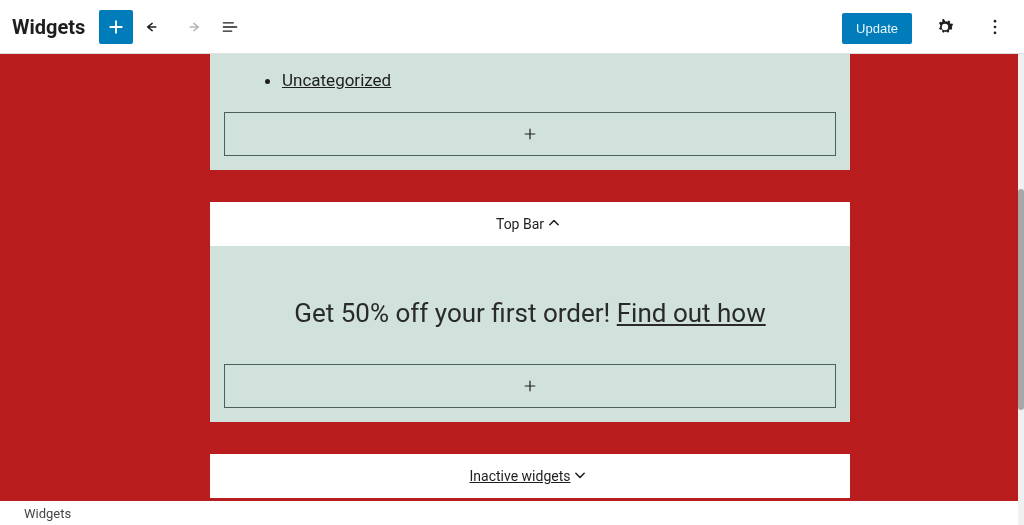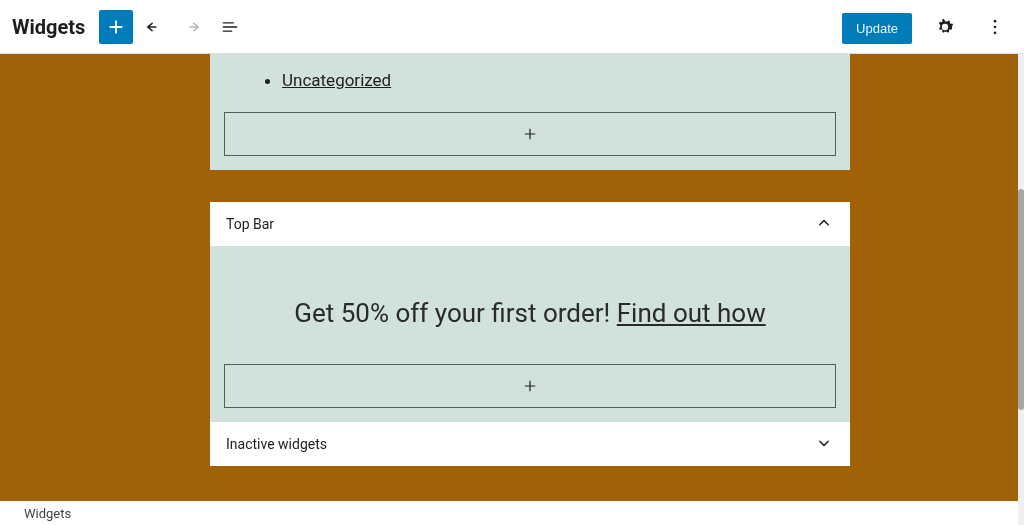--- a/index.html
+++ b/index.html
@@ -48,21 +48,21 @@
     border-radius: 2px;
     font-size: 13px;
     cursor: pointer;
   }
   .topbar-right { display: flex; align-items: flex-end; gap: 16px; }
 
   .canvas {
     position: absolute;
     top: 54px; bottom: 24px; left: 0; right: 6px;
     overflow-y: auto;
-    background: #a16207;
+    background: #b91c1c;
     padding-left: 42px;
   }
   .col {
     width: 640px;
     margin: 0 auto;
     padding-bottom: 40px;
   }
 
   .widget-area-body {
     background: #d0e2db;
@@ -83,40 +83,40 @@
     display: flex; align-items: center; justify-content: center;
     background: transparent;
     cursor: pointer;
     margin: 0;
   }
 
   .area-container { margin-top: 32px; background: #fff; }
   .area-header {
     height: 44px;
     display: flex; align-items: center;
-    justify-content: space-between;
+    justify-content: center;
     padding: 0 16px;
     background: #fff;
     font-size: 14px;
     cursor: pointer;
   }
 
   .promo-body {
     background: #d0e2db;
     padding: 22px 14px 14px 14px;
   }
   .promo-text {
     text-align: center;
     font-size: 26px;
     color: #2a2a2a;
     padding: 30px 10px 36px 10px;
   }
   .promo-text .link { text-decoration: underline; }
 
-  .inactive-container { background: #fff; }
+  .inactive-container { margin-top: 32px; background: #fff; text-decoration: underline; }
 
   .footer {
     position: absolute;
     bottom: 0; left: 0; right: 0;
     height: 24px;
     background: #fff;
     display: flex; align-items: center;
     padding: 0 24px;
     font-size: 13px;
     color: #444;

